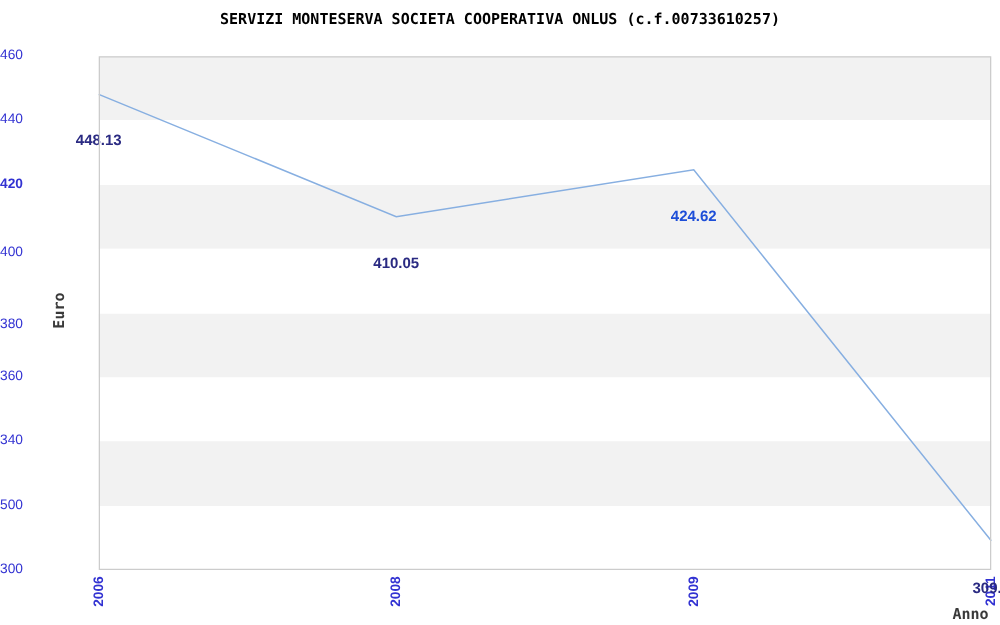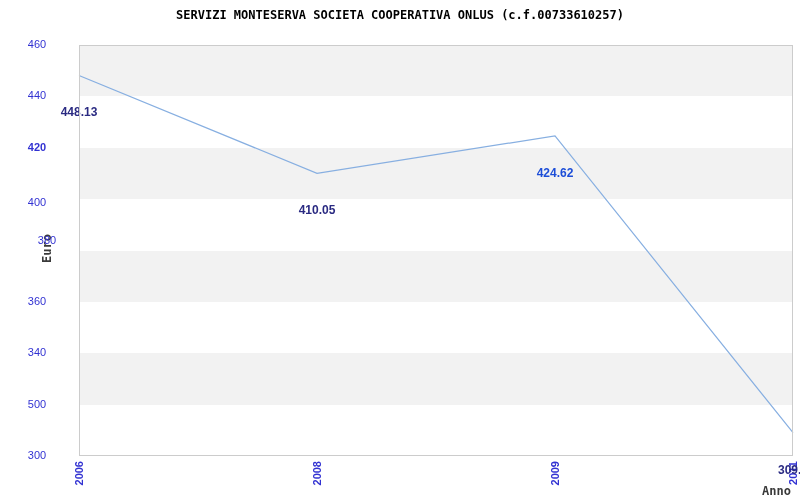--- a/index.html
+++ b/index.html
@@ -45,21 +45,21 @@
     position: absolute;
     transform: translateX(-50%);
     font: 700 12px "Liberation Sans", sans-serif;
     color: #2a2a82;
     white-space: nowrap;
     margin-top: 45px;
   }
   .ytick {
     position: absolute;
     left: 0; width: 74px;
-    text-align: center;
+    text-align: left;
     font: 400 11px "Liberation Sans", sans-serif;
     color: #3232d2;
     line-height: 13px;
   }
   .xtick {
     position: absolute;
     top: 461px;
     writing-mode: vertical-rl;
     transform: rotate(180deg);
     font: 700 11px "Liberation Sans", sans-serif;
@@ -92,21 +92,21 @@
   <div class="title">SERVIZI MONTESERVA SOCIETA COOPERATIVA ONLUS (c.f.00733610257)</div>
 
   <div class="yaxis-title">Euro</div>
   <div class="xaxis-title">Anno</div>
 
   <div id="yticks">
       <div class="ytick" style="top: 38px; color: rgb(50, 50, 210);">460</div>
       <div class="ytick" style="top: 89.375px; color: rgb(50, 50, 210);">440</div>
       <div class="ytick" style="top: 140.75px; color: rgb(50, 50, 210); font-weight: bold;">420</div>
       <div class="ytick" style="top: 196px; color: rgb(50, 50, 210);">400</div>
-      <div class="ytick" style="top: 234px; color: rgb(50, 50, 210); margin-left: 10px;">380</div>
+      <div class="ytick" style="top: 253px; color: rgb(50, 50, 210);">380</div>
       <div class="ytick" style="top: 294.875px; color: rgb(50, 50, 210);">360</div>
       <div class="ytick" style="top: 346.25px; color: rgb(50, 50, 210);">340</div>
       <div class="ytick" style="top: 397.625px; color: rgb(50, 50, 210);">500</div>
       <div class="ytick" style="top: 449px; color: rgb(50, 50, 210);">300</div>
     </div>
   <div id="xticks">
       <div class="xtick" style="left: 73px; color: rgb(50, 50, 210);">2006</div>
       <div class="xtick" style="left: 311px; color: rgb(50, 50, 210);">2008</div>
       <div class="xtick" style="left: 549px; color: rgb(50, 50, 210);">2009</div>
       <div class="xtick" style="left: 787px; color: rgb(50, 50, 210);">2011</div>

